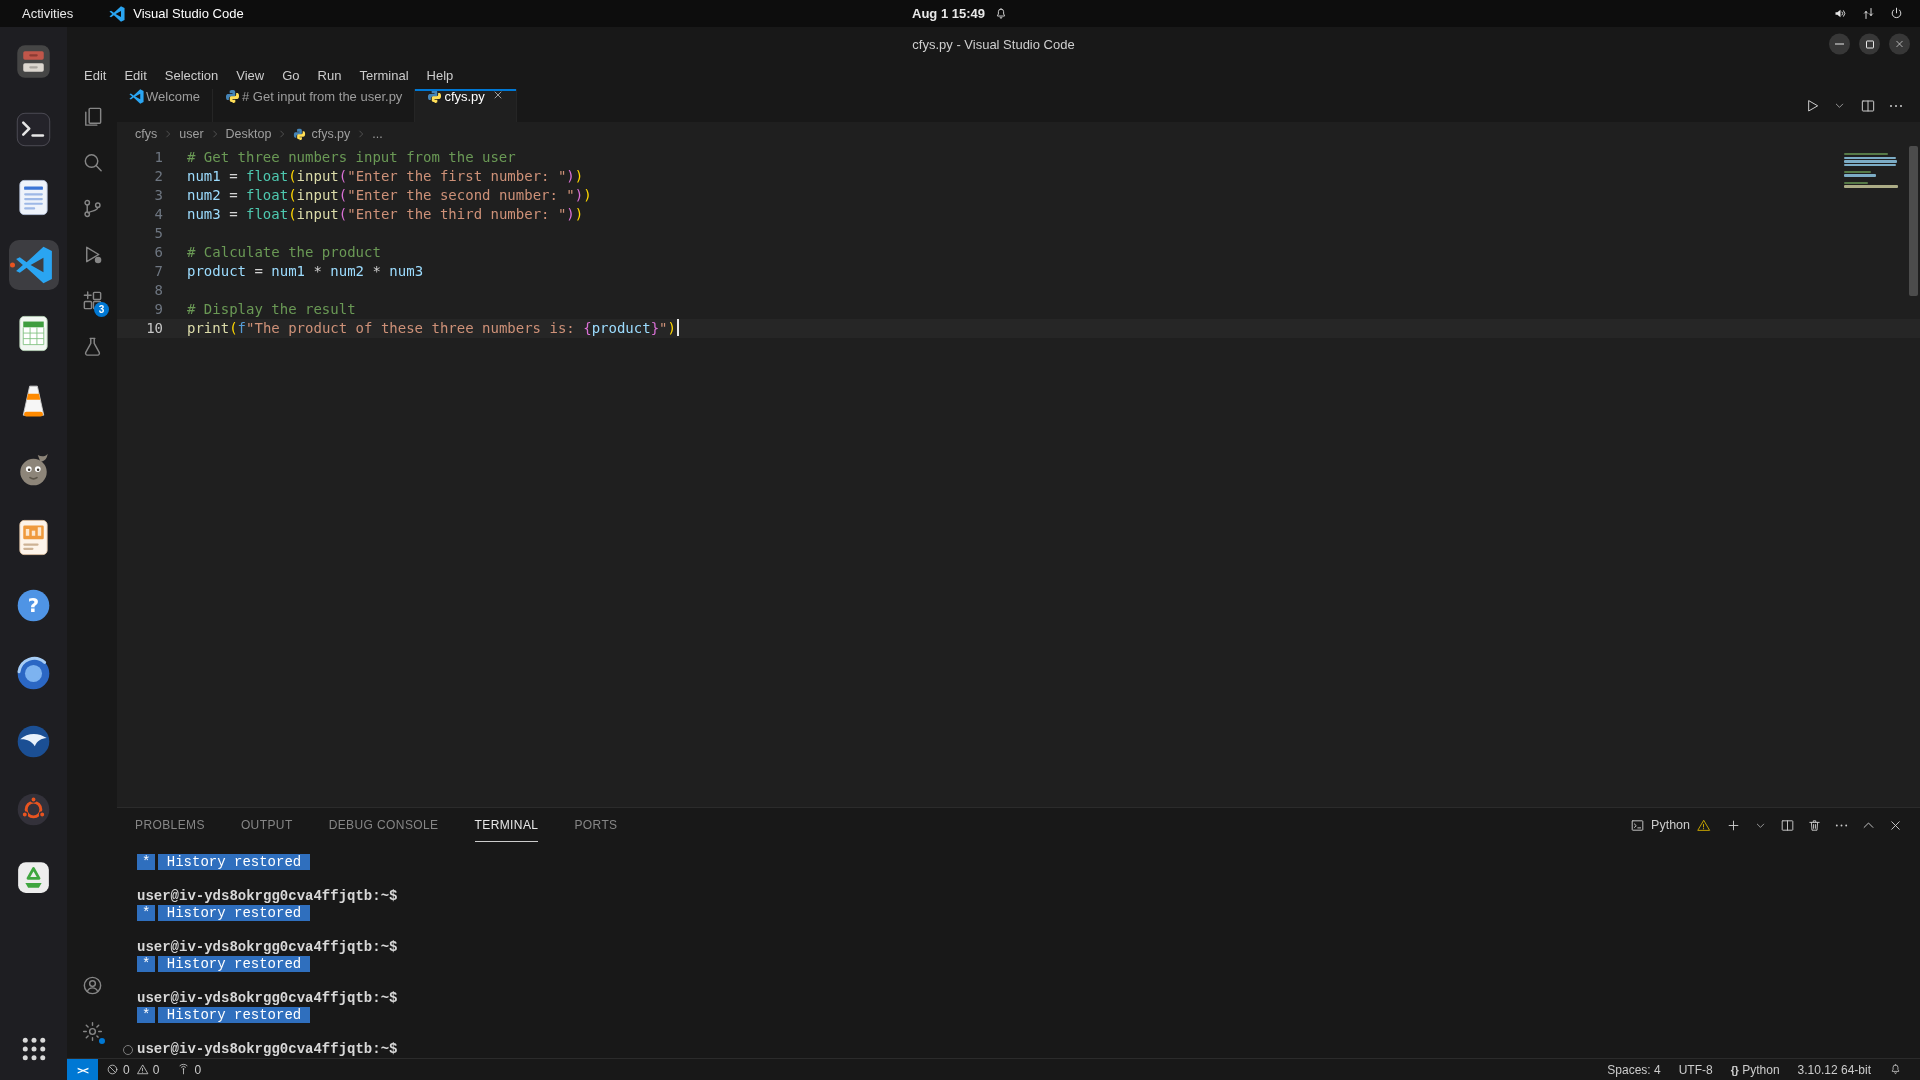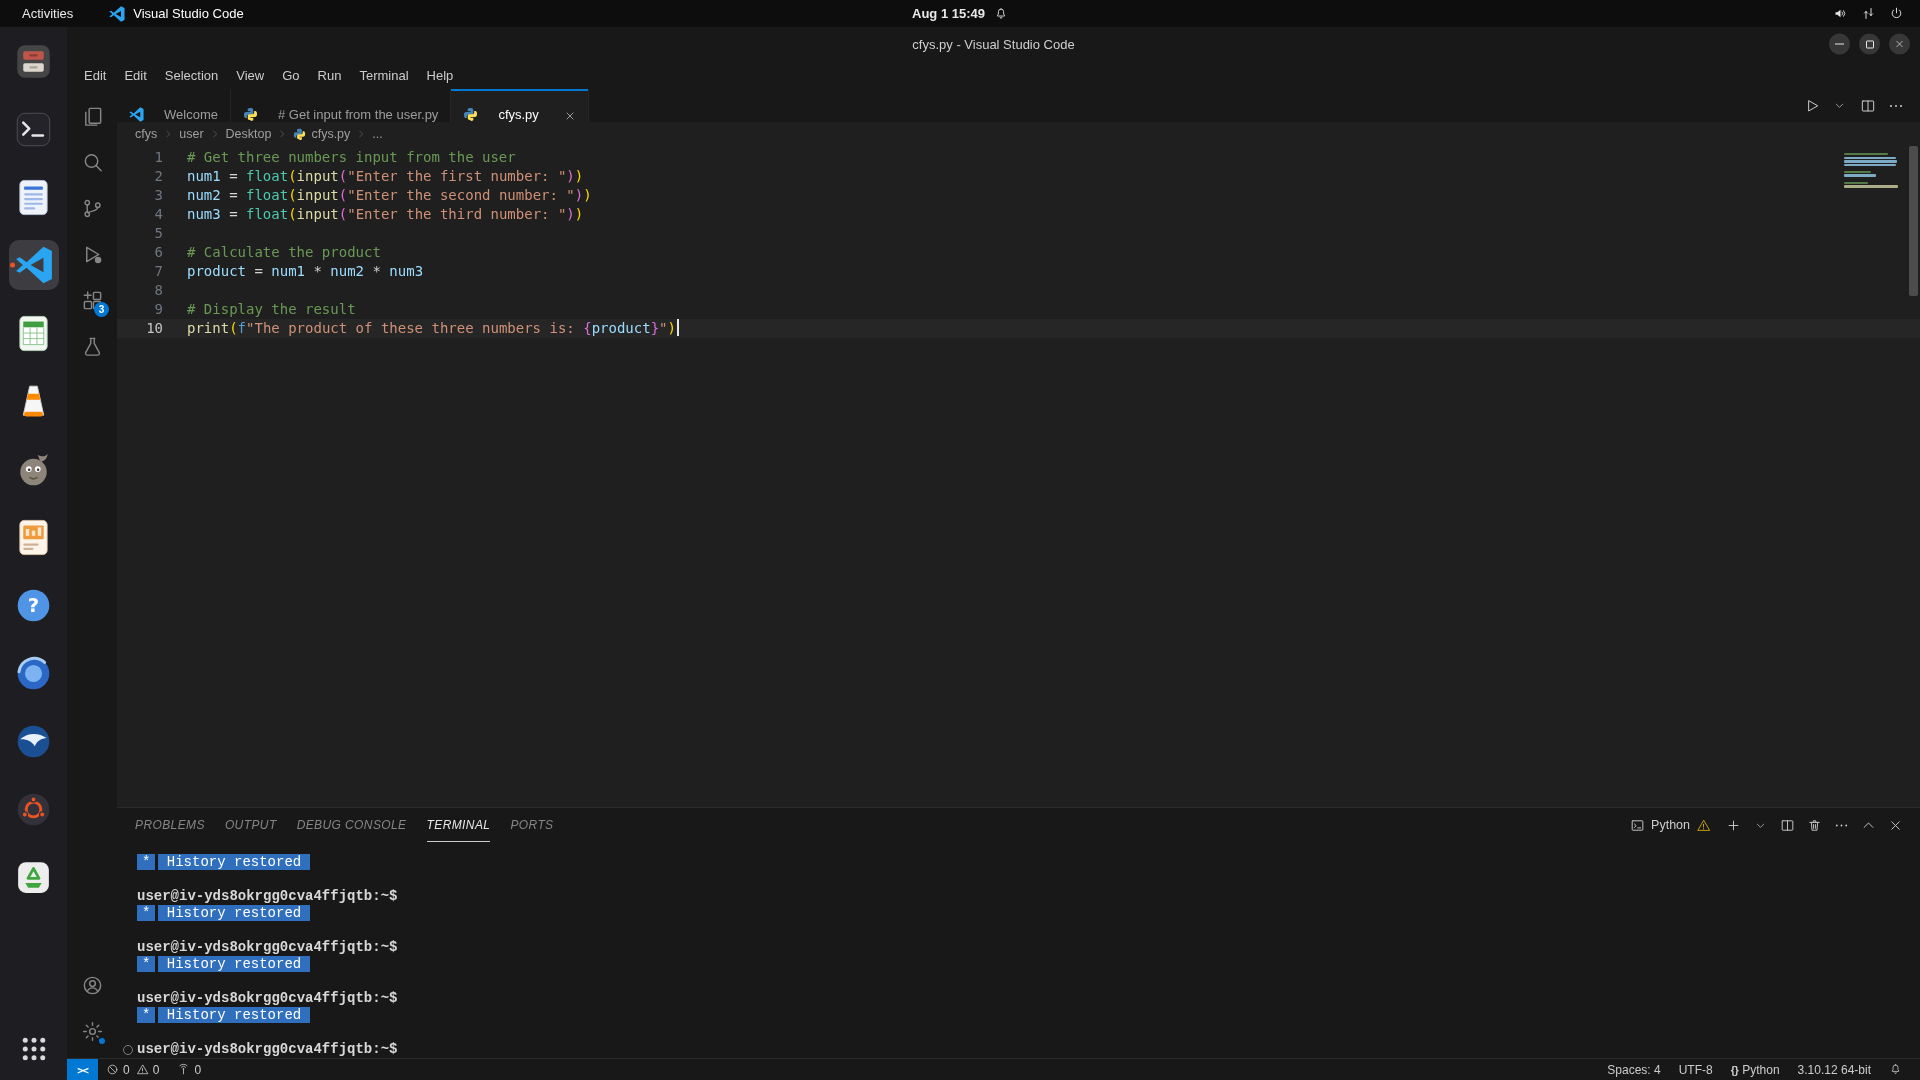--- a/index.html
+++ b/index.html
@@ -63,21 +63,21 @@
   .ab-badge{position:absolute;right:8px;bottom:6px;min-width:15px;height:15px;border-radius:8px;
     background:var(--accent);color:#fff;font-size:10px;display:flex;align-items:center;
     justify-content:center;padding:0 3px;font-weight:bold;}
   .ab-dot{position:absolute;right:10px;bottom:8px;width:10px;height:10px;border-radius:50%;
     background:var(--accent);border:2px solid #181818;}
   .ab-bottom{margin-top:auto;padding-bottom:4px;display:flex;flex-direction:column;align-items:center;}
 
   
   .editor-col{flex:1;display:flex;flex-direction:column;min-width:0;}
   .tabbar{flex:0 0 33px;background:#181818;display:flex;align-items:stretch;}
-  .tab{display:flex;align-items:flex-end;gap:20px;padding:0 12px;font-size:13px;color:#9d9d9d;
+  .tab{display:flex;align-items:flex-start;gap:2px;padding:0 12px;font-size:13px;color:#9d9d9d;
     background:#181818;border-right:1px solid #252525;position:relative;}
   .tab.active{background:#1f1f1f;color:#ffffff;}
   .tab.active::before{content:"";position:absolute;top:0;left:0;right:0;height:1.5px;background:var(--accent);}
   .tab .tab-icon svg{width:15px;height:15px;}
   .tab-close{margin-left:5px;color:#c5c5c5;}
   .tab-close svg{width:12px;height:12px;}
   .editor-actions{margin-left:auto;display:flex;align-items:center;gap:3px;padding-right:12px;color:#cccccc;}
   .editor-actions .action{width:25px;height:25px;display:flex;align-items:center;justify-content:center;border-radius:4px;}
   .editor-actions .action svg{width:16px;height:16px;}
   .editor-actions .action.small svg{width:11px;height:11px;}
@@ -103,21 +103,21 @@
   .cursor{display:inline-block;width:1.6px;height:17px;background:#e8e8e8;vertical-align:-3px;margin-left:1px;}
   .minimap{position:absolute;top:7px;right:18px;width:58px;}
   .mm-line{height:2.4px;margin-bottom:1.2px;border-radius:1px;opacity:.75;}
   .scrollbar-v{position:absolute;top:0;right:2px;width:9px;height:150px;
     background:rgba(150,150,150,.38);border-radius:2px;}
 
   
   .panel{flex:0 0 251px;background:#181818;border-top:1px solid #2b2b2b;display:flex;
     flex-direction:column;min-height:0;}
   .panel-header{flex:0 0 34px;display:flex;align-items:center;padding:0 12px 0 18px;}
-  .panel-tabs{display:flex;gap:20px;height:100%;font-style:italic;}
+  .panel-tabs{display:flex;gap:36px;height:100%;}
   .panel-tab{display:flex;align-items:center;font-size:12px;letter-spacing:.4px;color:#868686;
     border-bottom:1.5px solid transparent;}
   .panel-tab.active{color:#e7e7e7;border-bottom-color:#cccccc;}
   .panel-actions{margin-left:auto;display:flex;align-items:center;gap:2px;color:#cccccc;}
   .term-profile{display:flex;align-items:center;gap:6px;padding:0 8px;font-size:12.5px;color:#cccccc;}
   .term-profile svg{width:15px;height:15px;}
   .term-profile .warn{color:var(--warn);}
   .pa-btn{width:25px;height:25px;display:flex;align-items:center;justify-content:center;border-radius:4px;}
   .pa-btn svg{width:15px;height:15px;}
   .pa-btn.small svg{width:11px;height:11px;}

